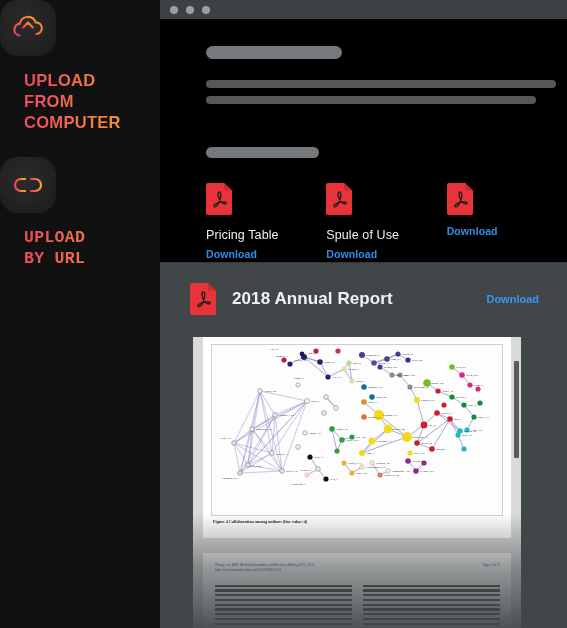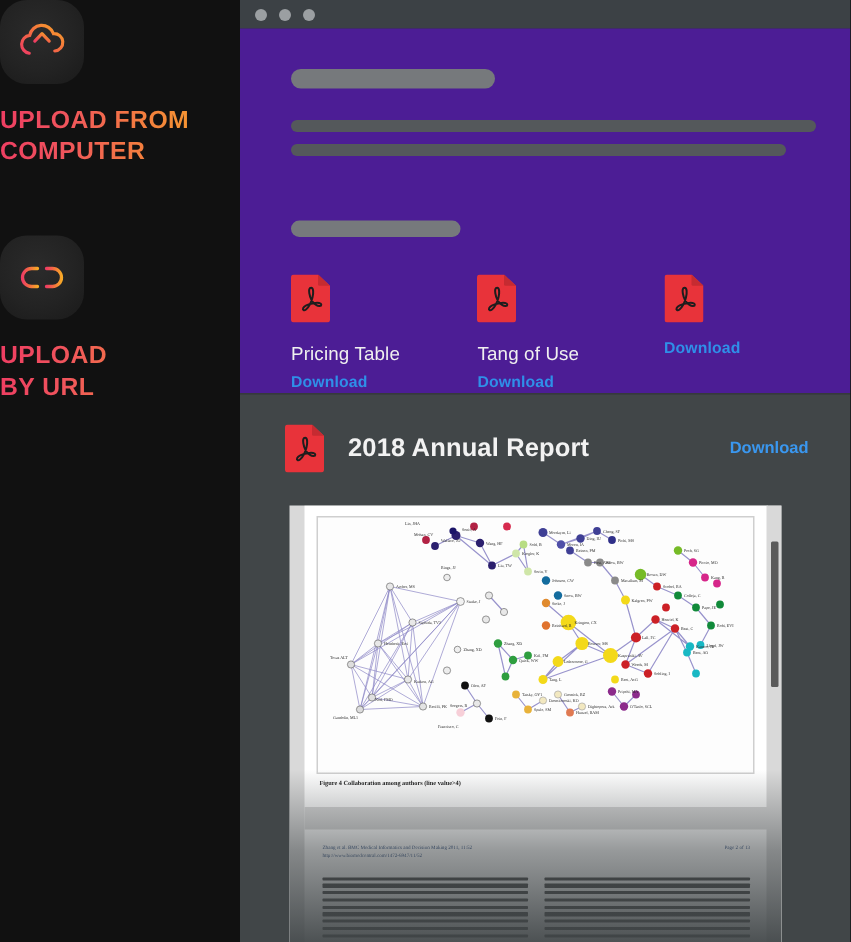--- a/index.html
+++ b/index.html
@@ -12,21 +12,21 @@
   .app { position: relative; width: 567px; height: 628px; background: #111111; }
 
   
   .sidebar {
     position: absolute; left: 0; top: 0;
     width: 160px; height: 628px;
     background: #111111;
   }
   .side-action { position: absolute; left: 0; width: 160px; }
   .side-action.first { top: 0; }
-  .side-action.second { top: 157px; }
+  .side-action.second { top: 157px; font-family: Liberation Mono, monospace; }
 
   .icon-tile {
     width: 56px; height: 56px;
     margin-left: 0px;
     border-radius: 18px;
     background: radial-gradient(circle at 45% 40%, #2b2b2b 0%, #232323 55%, #1a1a1a 100%);
     display: flex; align-items: center; justify-content: center;
   }
   .icon-tile svg { display: block; }
 
@@ -37,41 +37,42 @@
     letter-spacing: 0.3px;
     line-height: 1.28;
     text-transform: uppercase;
     background: linear-gradient(95deg, #ee3d62 0%, #f0555c 30%, #f47d3f 62%, #f7a827 100%);
     -webkit-background-clip: text;
     background-clip: text;
     -webkit-text-fill-color: transparent;
     color: transparent;
     white-space: pre-line;
     width: 150px;
+    padding-left: 24px;
   }
 
   
   .window {
     position: absolute; left: 160px; top: 0;
     width: 407px; height: 628px;
     background: #2f3336;
     overflow: hidden;
   }
   .titlebar {
     height: 19px;
     background: #3c4145;
     display: flex; align-items: center;
     padding-left: 10px;
     gap: 8px;
   }
   .dot { width: 8px; height: 8px; border-radius: 50%; background: #9b9fa2; }
 
   .panel-top {
-    background: #4c1d95;
-    padding: 27px 0 0 4px;
+    background: #000000;
+    padding: 27px 0 0 16px;
     height: 243px;
   }
 
   
   .skel { border-radius: 7px; margin-left: 30px; }
   .skel.title   { width: 136px; height: 13px; background: #76797c; }
   .skel.line-a  { width: 350px; height: 8px;  background: #54585b; margin-top: 21px; }
   .skel.line-b  { width: 330px; height: 8px;  background: #54585b; margin-top: 8px; }
   .skel.subtitle{ width: 113px; height: 11px; background: #76797c; margin-top: 43px; }
 
@@ -234,21 +235,21 @@
           <div class="file-name">Pricing Table</div>
           <div class="file-dl">Download</div>
         </div>
 
         <div class="file-col">
           <svg width="26" height="32" viewBox="0 0 26 32">
             <path d="M0 2 A2 2 0 0 1 2 0 H18 L26 7.5 V30 A2 2 0 0 1 24 32 H2 A2 2 0 0 1 0 30 Z" fill="#e8333a"></path>
             <path d="M18 0 L26 7.5 H19 A1 1 0 0 1 18 6.5 Z" fill="#c62b31"></path>
             <path d="M13.4 8.8 c1.6 0 1.7 3.4 .9 6.6 c-.8 3.2 -2.6 6.6 -4.3 7.9 c-1.3 1 -2.4 .3 -1.9 -.9 c.6 -1.5 3.3 -2.7 7 -3.3 c3 -.5 5.1 -.1 5.1 1 c0 1.1 -1.9 1.2 -3.5 .2 c-2.1 -1.3 -4 -4.6 -4.5 -7.9 c-.3 -2 -.1 -3.6 1.2 -3.6 Z" fill="none" stroke="#1d1d1d" stroke-width="1.35" stroke-linejoin="round"></path>
           </svg>
-          <div class="file-name">Tang of Use</div>
+          <div class="file-name">Spule of Use</div>
           <div class="file-dl">Download</div>
         </div>
 
         <div class="file-col">
           <svg width="26" height="32" viewBox="0 0 26 32">
             <path d="M0 2 A2 2 0 0 1 2 0 H18 L26 7.5 V30 A2 2 0 0 1 24 32 H2 A2 2 0 0 1 0 30 Z" fill="#e8333a"></path>
             <path d="M18 0 L26 7.5 H19 A1 1 0 0 1 18 6.5 Z" fill="#c62b31"></path>
             <path d="M13.4 8.8 c1.6 0 1.7 3.4 .9 6.6 c-.8 3.2 -2.6 6.6 -4.3 7.9 c-1.3 1 -2.4 .3 -1.9 -.9 c.6 -1.5 3.3 -2.7 7 -3.3 c3 -.5 5.1 -.1 5.1 1 c0 1.1 -1.9 1.2 -3.5 .2 c-2.1 -1.3 -4 -4.6 -4.5 -7.9 c-.3 -2 -.1 -3.6 1.2 -3.6 Z" fill="none" stroke="#1d1d1d" stroke-width="1.35" stroke-linejoin="round"></path>
           </svg>
           <div class="file-dl">Download</div>

